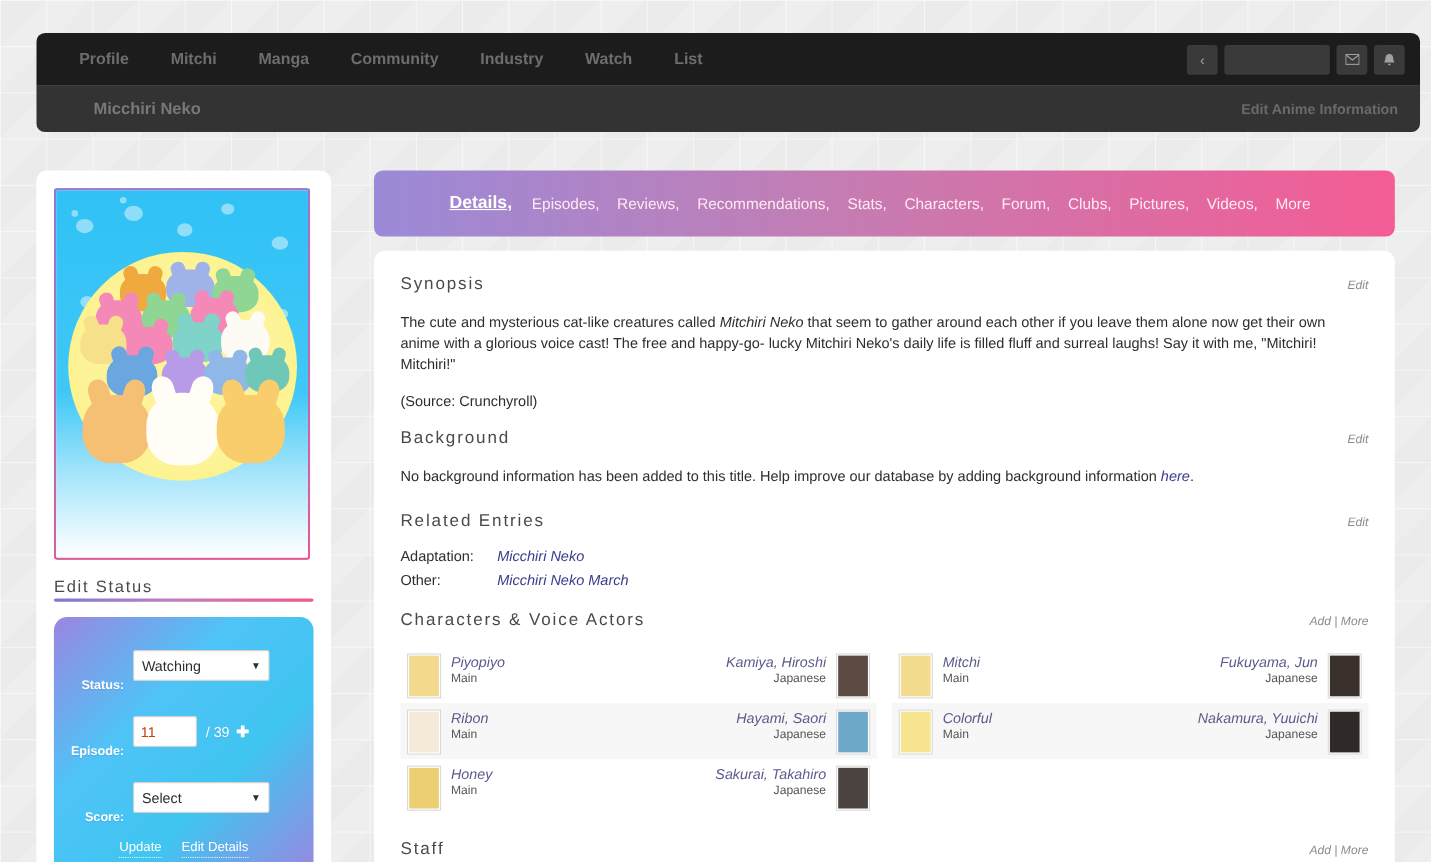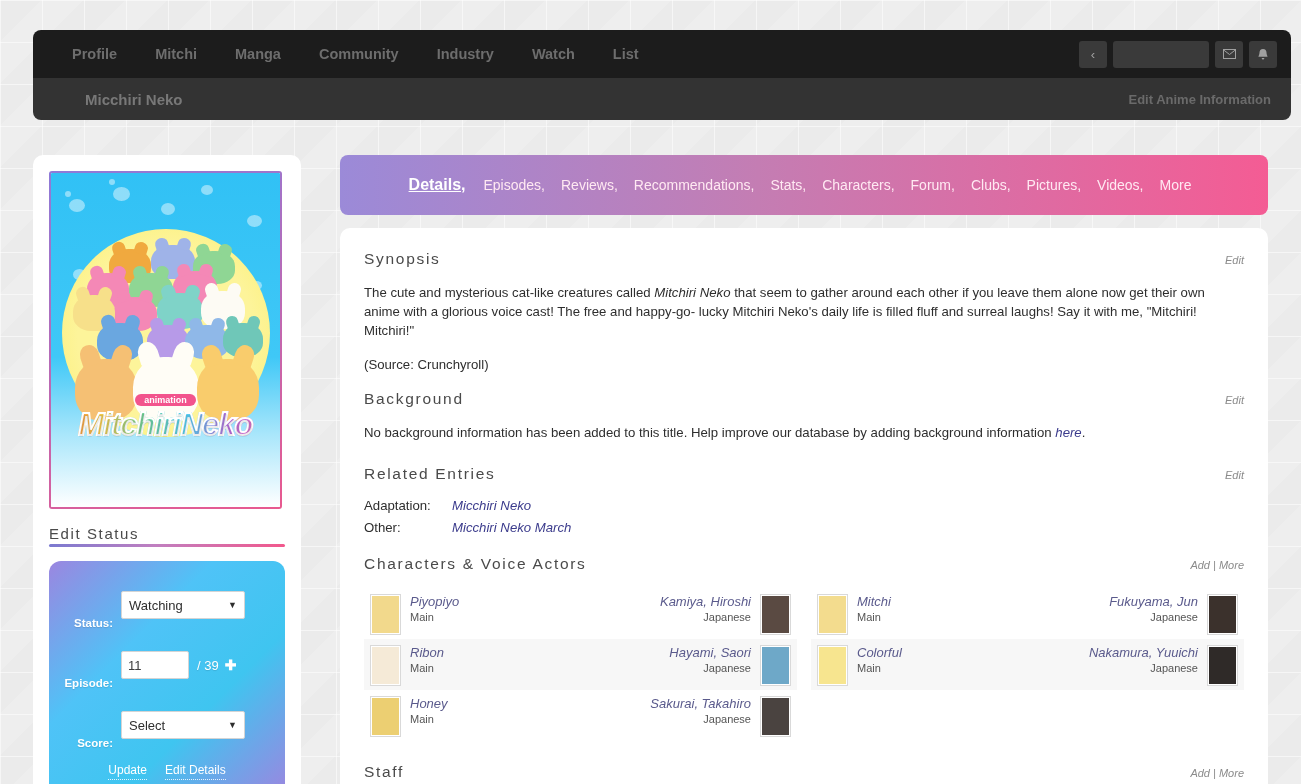--- a/index.html
+++ b/index.html
@@ -221,26 +221,26 @@
     background: #fff;
     border: 1px solid #d4d4d4;
     border-radius: 2px;
     display: flex; align-items: center; justify-content: space-between;
     padding: 0 7px;
     font-size: 13px;
     color: #2e2e2e;
     cursor: pointer;
   }
   .ep-input {
-    width: 68px; height: 28px;
+    width: 58px; height: 28px;
     background: #fff;
     border: 1px solid #d4d4d4;
     border-radius: 2px;
     font-size: 13px;
-    color: #404040;
+    color: #c2410c;
     padding: 0 6px;
     outline: none;
     font-family: "Liberation Sans", sans-serif;
   }
   .ep-total {
     color: #fff;
     font-size: 13px;
     margin-left: 8px;
     text-shadow: 0 1px 1px rgba(0,0,0,.12);
   }
@@ -437,24 +437,20 @@
       <div class="cat" style="left:106px;top:120px;width:46px;height:36px;background:#7fd3c8;"></div>
       <div class="cat" style="left:150px;top:118px;width:44px;height:38px;background:#fdfbf4;"></div>
       <div class="cat" style="left:22px;top:122px;width:42px;height:36px;background:#f7e08a;"></div>
       <div class="cat" style="left:46px;top:150px;width:46px;height:38px;background:#6aa7e0;"></div>
       <div class="cat" style="left:96px;top:152px;width:42px;height:34px;background:#b79ae8;"></div>
       <div class="cat" style="left:134px;top:152px;width:44px;height:34px;background:#8fb8e8;"></div>
       <div class="cat" style="left:172px;top:150px;width:40px;height:34px;background:#6fc7b8;"></div>
       <div class="cat" style="left:24px;top:186px;width:62px;height:62px;background:#f5c074;"></div>
       <div class="cat" style="left:82px;top:184px;width:66px;height:66px;background:#fffdf6;"></div>
       <div class="cat" style="left:146px;top:186px;width:62px;height:62px;background:#f9cc6c;"></div>
-      <div class="logo-band">
-        <div class="logo-anim">animation</div>
-        <div class="logo-main">MitchiriNeko</div>
-      </div>
     </div>
   </div>
 
   <div class="section-head">
     <div class="sh-title">Edit Status</div>
     <div class="sh-rule"></div>
   </div>
 
   <div class="status-card">
     <div class="status-row">

